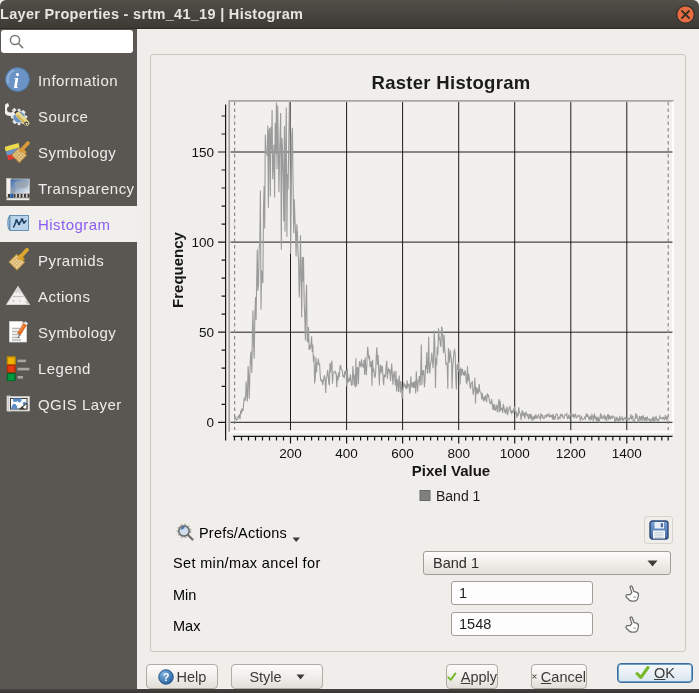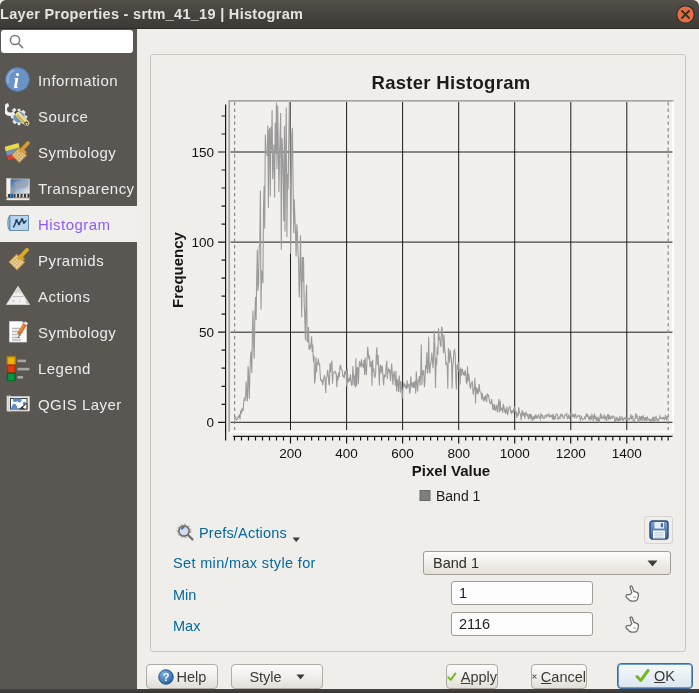--- a/index.html
+++ b/index.html
@@ -10,21 +10,21 @@
 
 #sidebar{left:0;top:29px;width:137px;height:660px;background:#5a5753;}
 #search{left:1px;top:30px;width:132px;height:23px;background:#fff;border-radius:3px;}
 .item{position:absolute;left:0;width:137px;height:36px;color:#edecea;font-size:15px;letter-spacing:.45px;}
 .item .lbl{position:absolute;left:38px;top:50%;transform:translateY(-50%);white-space:nowrap;}
 .item.sel{background:#f1efeb;color:#8b5cf6;}
 .item svg{position:absolute;left:5px;top:4px;}
 
 #frame{left:150px;top:54px;width:536px;height:598px;border:1px solid #cbc7c0;border-radius:3px;}
 
-.flabel{color:#0369a1;font-size:14.5px;white-space:nowrap;}
+.flabel{color:#000000;font-size:14.5px;white-space:nowrap;}
 #combo{left:423px;top:551px;width:248px;height:24px;border:1px solid #a29d95;border-radius:3px;background:linear-gradient(#fdfdfc,#eeebe7 60%,#e4e1db);color:#2f2e2a;font-size:14.5px;line-height:22px;padding-left:9px;}
 .tinput{position:absolute;background:#fdfdfd;border:1px solid #a29d95;border-radius:3px;width:142px;height:24px;color:#1d1d1c;font-size:14.5px;line-height:22px;padding-left:7px;}
 
 .btn{position:absolute;height:25px;background:linear-gradient(#fcfcfb,#efede9 55%,#e2dfd9);border:1px solid #b0aba3;border-radius:4px;color:#3b3a36;font-size:14.5px;display:flex;align-items:center;justify-content:center;}
 #okbtn{border:1px solid #3d6e9e;box-shadow:0 0 0 1px #6d9ec7 inset;background:linear-gradient(#f6f9fb,#e8eff5 55%,#d9e5ee);}
 #bottomstrip{left:0;top:689px;width:699px;height:4px;background:linear-gradient(#454240,#383633);}
 </style></head><body>
 <div class="abs" id="titlebar">
     <div id="titletext">Layer Properties - srtm_41_19 | Histogram</div>
   </div>
@@ -224,29 +224,29 @@
         <stop offset="0" stop-color="#7ba3d6"></stop>
         <stop offset="1" stop-color="#42699f"></stop>
       </linearGradient>
     </defs>
 <rect x="1" y="1" width="18" height="18" rx="2.5" fill="url(#fg)" stroke="#2c4a78" stroke-width="1.4"></rect>
 <rect x="5.5" y="2" width="9.5" height="6.5" fill="#e9eef5"></rect>
 <rect x="11.8" y="3.2" width="2.2" height="4" fill="#44689c"></rect>
 <rect x="4" y="10.5" width="12" height="8" fill="#f3f6fa"></rect>
 <path d="M5.5 12.8 h9 M5.5 15 h9 M5.5 17.2 h9" stroke="#b9c4d4" stroke-width="1"></path>
 </svg>
-<div class="abs flabel" style="left:173px;top:555px;letter-spacing:.35px">Set min/max style for</div>
+<div class="abs flabel" style="left:173px;top:555px;letter-spacing:.35px">Set min/max ancel for</div>
 <div class="abs" id="combo">Band 1</div>
 <svg class="abs" style="left:647px;top:560px" width="11" height="7" viewBox="0 0 11 7">
     <polygon points="0.5,0.5 10.5,0.5 5.5,6.5" fill="#3f3e3a"></polygon>
   </svg>
 <div class="abs flabel" style="left:173px;top:587px">Min</div>
 <div class="abs tinput" style="left:451px;top:581px">1</div>
 <div class="abs flabel" style="left:173px;top:618px">Max</div>
-<div class="abs tinput" style="left:451px;top:612px">2116</div>
+<div class="abs tinput" style="left:451px;top:612px">1548</div>
 <svg class="abs" style="left:624px;top:584px" width="17" height="19" viewBox="0 0 17 19">
 <path d="M7.8 8.6 L6.1 3.4 C5.7 2.1 7.6 1.3 8.1 2.6 L9.9 7.4 L12.3 8.1 C13.8 8.5 14.7 9.9 14.4 11.4 L13.9 14 C13.5 15.9 11.8 17.2 9.9 17.1 L7.6 17 C6.4 16.9 5.3 16.3 4.6 15.3 L2.5 13.4 C1.4 12.4 2.1 10.6 3.6 10.6 L5.9 10.7 Z" fill="#fdfdfd" stroke="#6e6e6c" stroke-width="1.3" stroke-linejoin="round"></path>
 <path d="M9.3 13.2 Q10.8 12.3 11.9 13.5" fill="none" stroke="#8a8a88" stroke-width="1"></path>
 </svg>
 <svg class="abs" style="left:624px;top:615px" width="17" height="19" viewBox="0 0 17 19">
 <path d="M7.8 8.6 L6.1 3.4 C5.7 2.1 7.6 1.3 8.1 2.6 L9.9 7.4 L12.3 8.1 C13.8 8.5 14.7 9.9 14.4 11.4 L13.9 14 C13.5 15.9 11.8 17.2 9.9 17.1 L7.6 17 C6.4 16.9 5.3 16.3 4.6 15.3 L2.5 13.4 C1.4 12.4 2.1 10.6 3.6 10.6 L5.9 10.7 Z" fill="#fdfdfd" stroke="#6e6e6c" stroke-width="1.3" stroke-linejoin="round"></path>
 <path d="M9.3 13.2 Q10.8 12.3 11.9 13.5" fill="none" stroke="#8a8a88" stroke-width="1"></path>
 </svg>
 <div class="btn" style="left:146px;top:664px;width:72px">
 <svg width="16" height="16" viewBox="0 0 16 16" style="margin-right:3px">
@@ -269,19 +269,19 @@
     </svg>
     <span><u>A</u>pply</span>
   </div>
 <div class="btn" style="left:531px;top:664px;width:56px">
 <svg width="13" height="13" viewBox="0 0 13 13" style="margin-right:4px">
       <path d="M2.5 2.5 L10.5 10.5 M10.5 2.5 L2.5 10.5" stroke="#b9b7b3" stroke-width="4.4" stroke-linecap="round"></path>
       <path d="M2.5 2.5 L10.5 10.5 M10.5 2.5 L2.5 10.5" stroke="#504e4a" stroke-width="2.4" stroke-linecap="round"></path>
     </svg>
     <span><u>C</u>ancel</span>
   </div>
-<div class="btn" id="okbtn" style="left:617px;top:663px;width:76px;height:26px">
+<div class="btn" id="okbtn" style="left:617px;top:663px;width:76px;height:20px">
     <svg width="15" height="14" viewBox="0 0 15 14" style="margin-right:4px">
       <path d="M2 7.5 L5.8 11.5 L13 1.5" fill="none" stroke="#76b82a" stroke-width="3" stroke-linecap="round" stroke-linejoin="round"></path>
     </svg>
     <span><u>O</u>K</span>
   </div>
 <div class="abs" id="bottomstrip"></div>
 
 </body></html>

